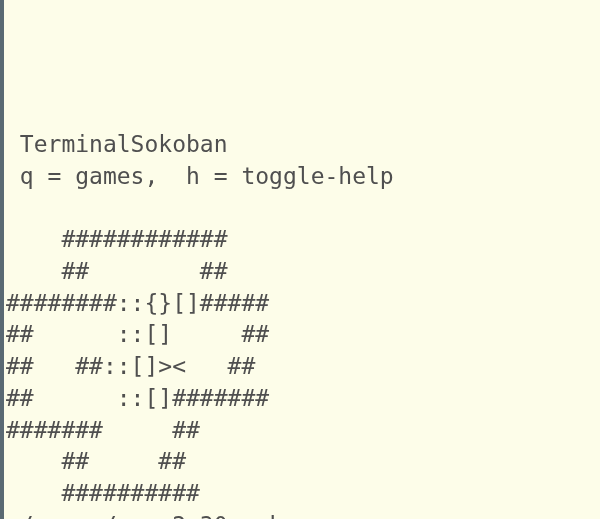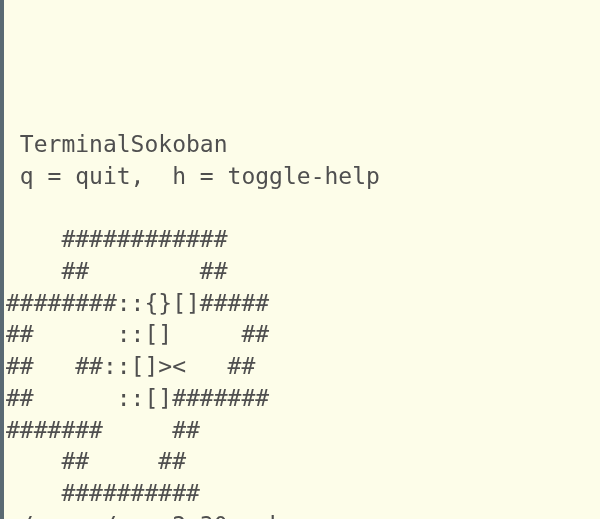--- a/index.html
+++ b/index.html
@@ -20,21 +20,21 @@
       padding-top: 2px;
       font-weight: 500;
     }
   </style>
 </head>
 <body>
 
 
 
 <div><span> TerminalSokoban</span>
-<span> q = quit,  h = toggle-help</span>
+<span> q = games,  h = toggle-help</span>
 <span></span>
 <span>    ############</span>
 <span>    ##        ##</span>
 <span>########::{}[]#####</span>
 <span>##      ::[]     ##</span>
 <span>##   ##::[]&gt;&lt;   ##</span>
 <span>##      ::[]#######</span>
 <span>#######     ##</span>
 <span>    ##     ##</span>
 <span>    ##########</span>

